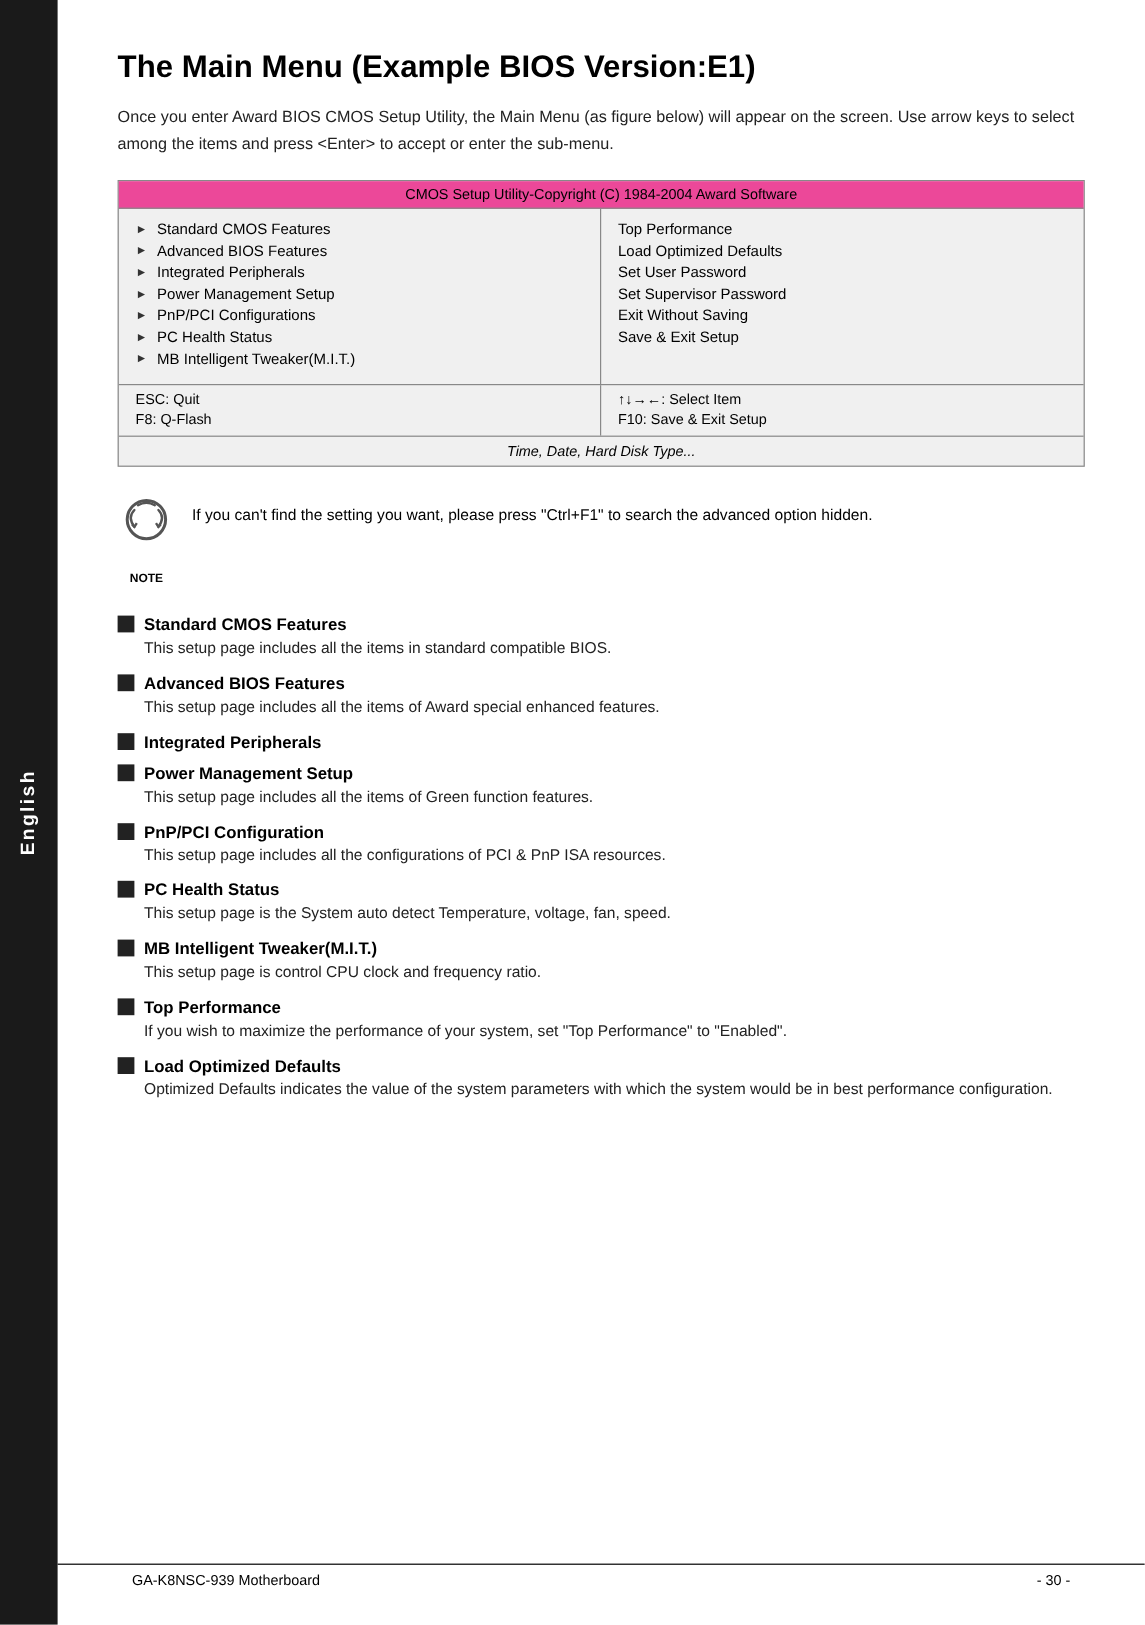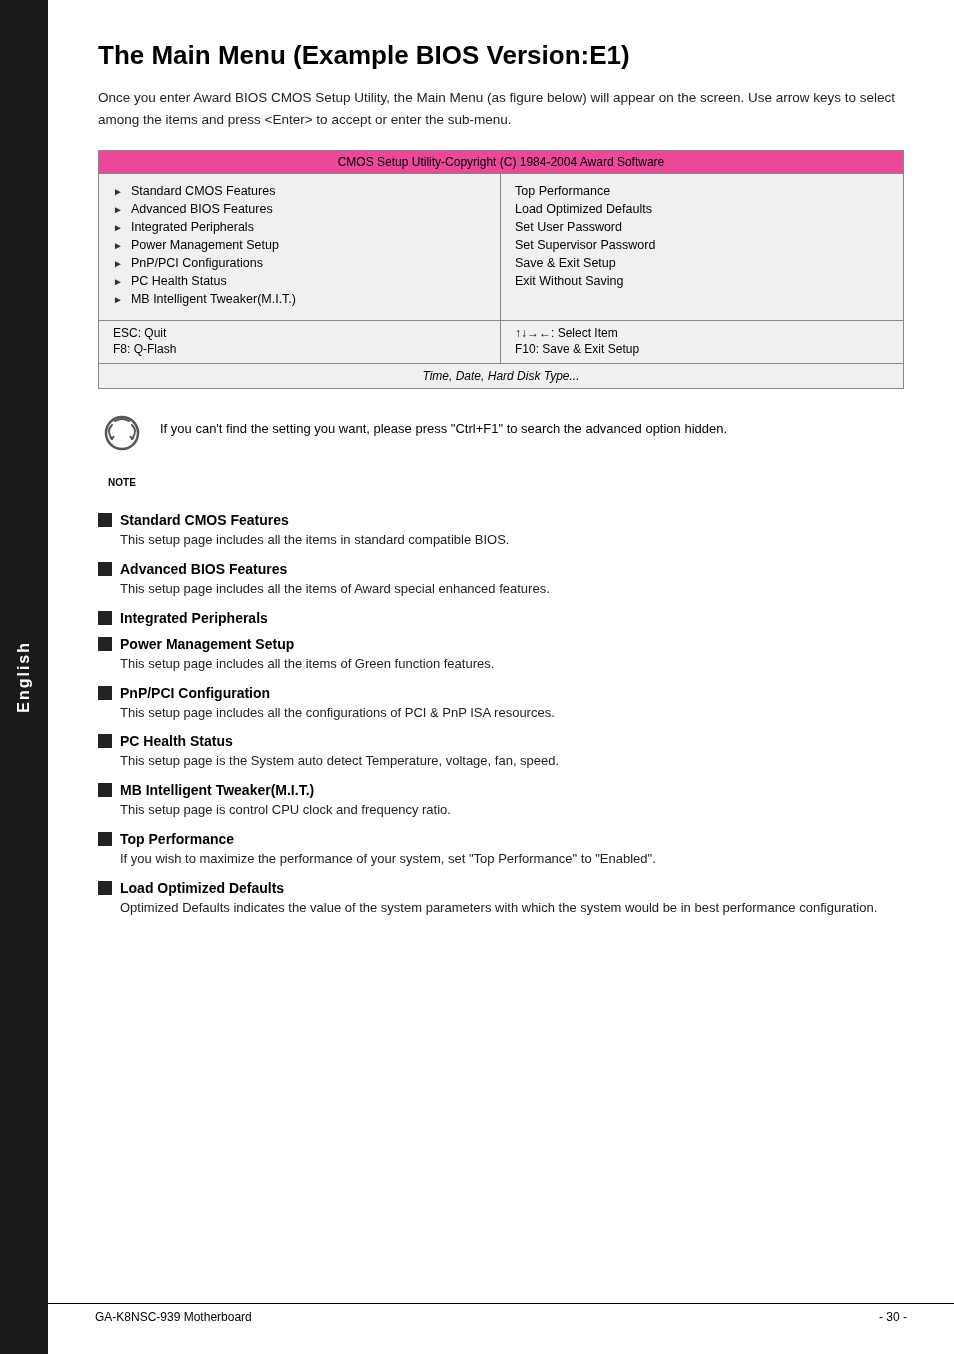--- a/index.html
+++ b/index.html
@@ -168,21 +168,21 @@
     }
     
     .page-footer {
       position: absolute;
       bottom: 30px;
       left: 48px;
       right: 0;
       display: flex;
       justify-content: space-between;
       align-items: flex-start;
-      padding: 0 47px;
+      padding: 0 62px;
       border-top: 1px solid #000;
       padding-top: 6px;
       font-size: 12px;
     }
   </style>
 </head>
 <body>
 
 <div class="sidebar">
   <span class="sidebar-text">English</span>
@@ -236,24 +236,24 @@
           <div class="bios-item">
             <span>Load Optimized Defaults</span>
           </div>
           <div class="bios-item">
             <span>Set User Password</span>
           </div>
           <div class="bios-item">
             <span>Set Supervisor Password</span>
           </div>
           <div class="bios-item">
+            <span>Exit Without Saving</span>
+          </div>
+          <div class="bios-item">
             <span>Save &amp; Exit Setup</span>
-          </div>
-          <div class="bios-item">
-            <span>Exit Without Saving</span>
           </div>
         </div>
     </div>
     <div class="bios-footer">
       <div class="bios-footer-left">
           <div class="bios-footer-item">ESC: Quit</div>
           <div class="bios-footer-item">F8: Q-Flash</div>
         </div>
       <div class="bios-footer-right">
           <div class="bios-footer-item">↑↓→←: Select Item</div>

